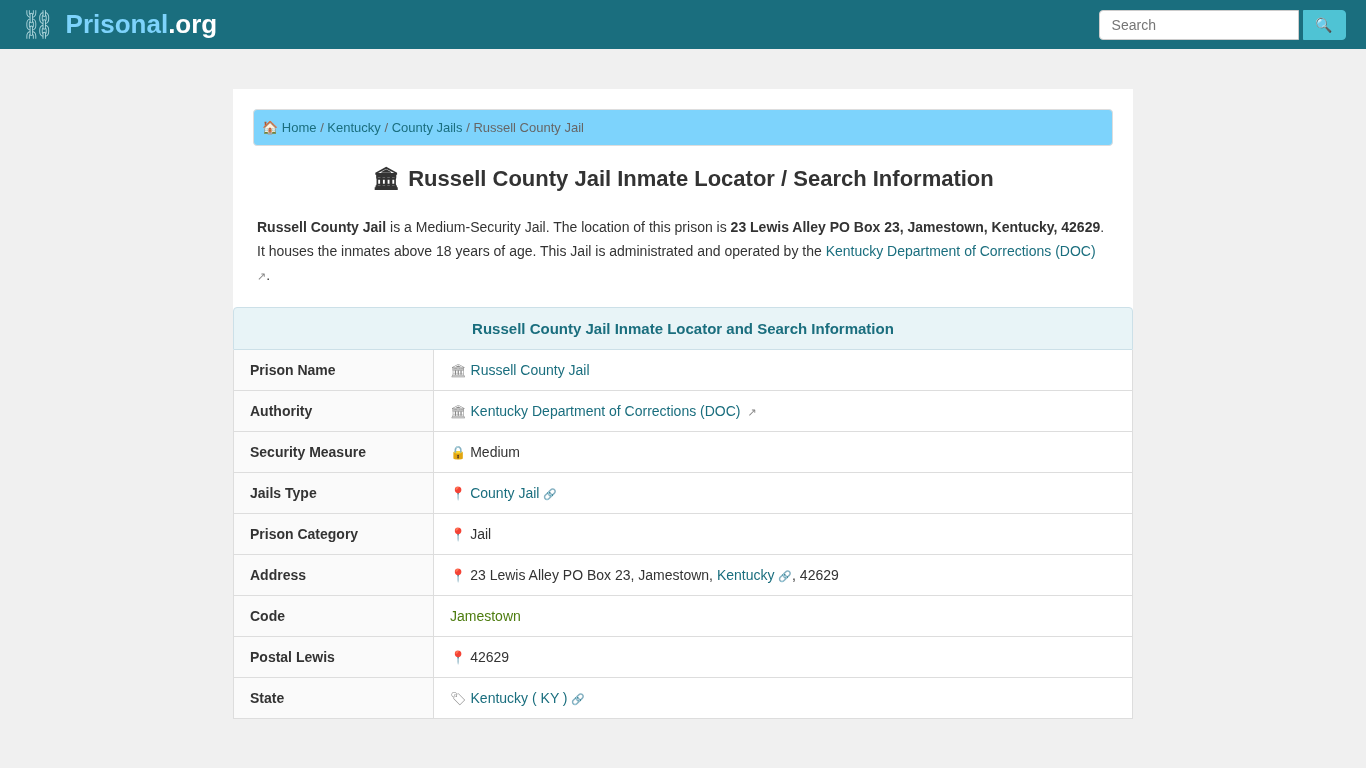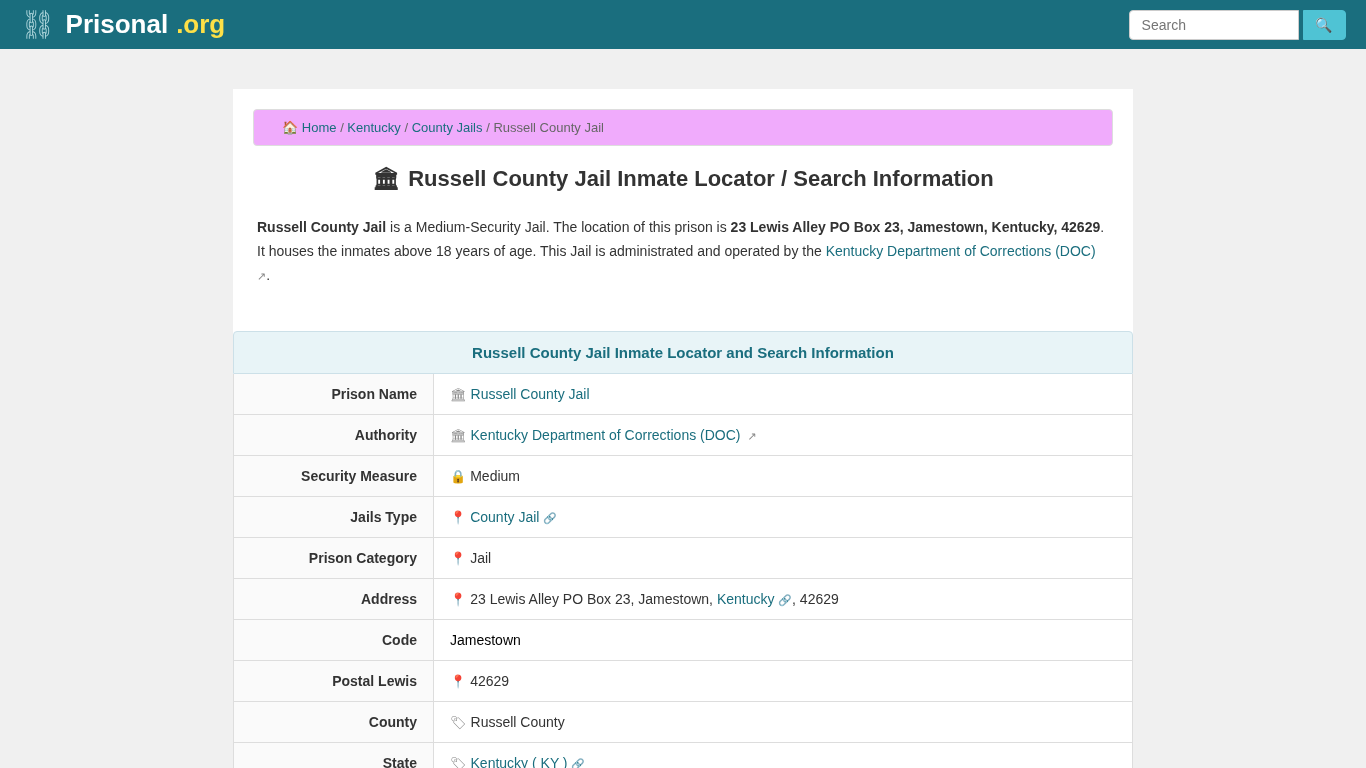--- a/index.html
+++ b/index.html
@@ -21,33 +21,33 @@
     .logo-icon {
       font-size: 28px;
       color: #aed6dc;
     }
     .logo-text {
       font-size: 26px;
       font-weight: bold;
       color: #fff;
     }
     .logo-text span {
-      color: #ffffff;
+      color: #7dd3fc;
     }
     .search-area {
       display: flex;
       align-items: center;
       gap: 4px;
     }
     .search-input {
       padding: 6px 12px;
       border: 1px solid #ccc;
       border-radius: 4px 0 0 4px;
       font-size: 14px;
-      width: 170px;
+      width: 200px;
       outline: none;
       color: #1d4ed8;
     }
     .search-btn {
       background: #4fc3d4;
       border: 1px solid #4fc3d4;
       border-radius: 0 4px 4px 0;
       padding: 6px 12px;
       cursor: pointer;
       color: #fff;
@@ -57,24 +57,24 @@
     
     .main-wrapper {
       max-width: 900px;
       margin: 20px auto;
       background: #fff;
       padding: 0;
     }
 
     
     .breadcrumb-bar {
-      background: #f0abfc;
+      background: #7dd3fc;
       border: 1px solid #ddd;
       border-radius: 4px;
-      padding: 10px 28px;
+      padding: 10px 8px;
       margin-bottom: 20px;
       font-size: 13px;
     }
     .breadcrumb-bar a {
       color: #1a6e7e;
       text-decoration: none;
     }
     .breadcrumb-bar span { color: #666; }
 
     
@@ -87,21 +87,20 @@
       display: flex;
       align-items: center;
       justify-content: center;
       gap: 8px;
     }
 
     
     .description {
       font-size: 14px;
       line-height: 1.7;
-      margin-bottom: 24px;
       padding: 0 4px;
     }
     .description strong { color: #333; }
     .description a {
       color: #1a6e7e;
       text-decoration: none;
     }
 
     
     .section-header {
@@ -128,21 +127,20 @@
     .info-table td {
       padding: 12px 16px;
       vertical-align: middle;
     }
     .info-table td:first-child {
       width: 200px;
       font-weight: bold;
       color: #333;
       background: #fafafa;
       border-right: 1px solid #ddd;
-      text-align: right;
     }
     .info-table td:last-child {
       color: #333;
     }
     .info-table a {
       color: #1a6e7e;
       text-decoration: none;
     }
 
     .cell-icon {
@@ -161,21 +159,21 @@
       padding: 20px;
     }
   </style>
 </head>
 <body>
 
 <header class="header">
   <div class="logo-area">
     <span class="logo-icon">⛓</span>
     <span class="logo-text">
-      <span>Prisonal</span><span style="color:#fde047;padding-left:8px;">.org</span>
+      <span>Prisonal</span><span style="color:#ffffff;">.org</span>
     </span>
   </div>
   <div class="search-area">
     <input class="search-input" type="text" placeholder="Search" style="">
     <button class="search-btn">
       <span>🔍</span>
     </button>
   </div>
 </header>
 
@@ -227,29 +225,25 @@
           <tr>
             <td>Prison Category</td>
             <td><span class="cell-icon">📍</span>Jail</td>
           </tr>
           <tr>
             <td>Address</td>
             <td><span class="cell-icon">📍</span>23 Lewis Alley PO Box 23, Jamestown, <a href="#">Kentucky</a> <span style="font-size:11px;color:#888;">🔗</span>, 42629</td>
           </tr>
           <tr>
             <td>Code</td>
-            <td><a href="#" style="color:#000000;">Jamestown</a></td>
+            <td><a href="#" style="color:#4d7c0f;">Jamestown</a></td>
           </tr>
           <tr>
             <td>Postal Lewis</td>
             <td><span class="cell-icon">📍</span>42629</td>
-          </tr>
-          <tr>
-            <td>County</td>
-            <td><span class="cell-icon">🏷</span>Russell County</td>
           </tr>
           <tr>
             <td>State</td>
             <td><span class="cell-icon">🏷</span><a href="#">Kentucky ( KY )</a> <span style="font-size:11px;color:#888;">🔗</span></td>
           </tr>
         </tbody>
     </table>
   </div>
 </div>
 

